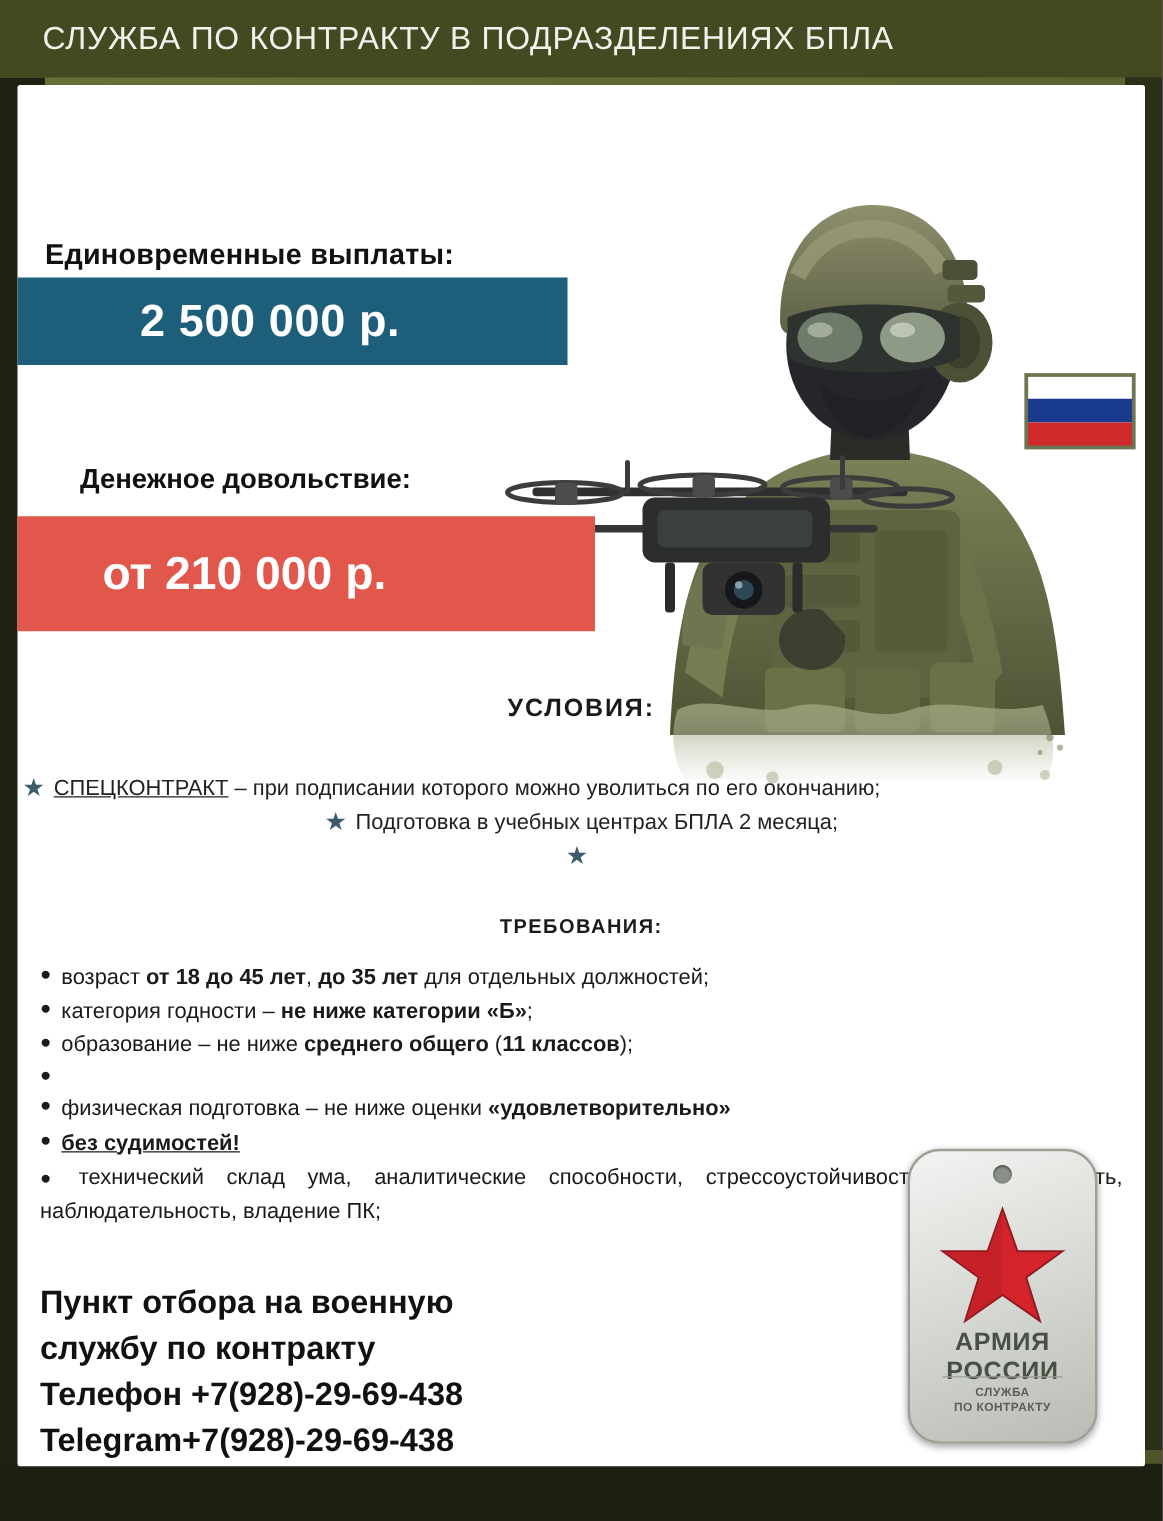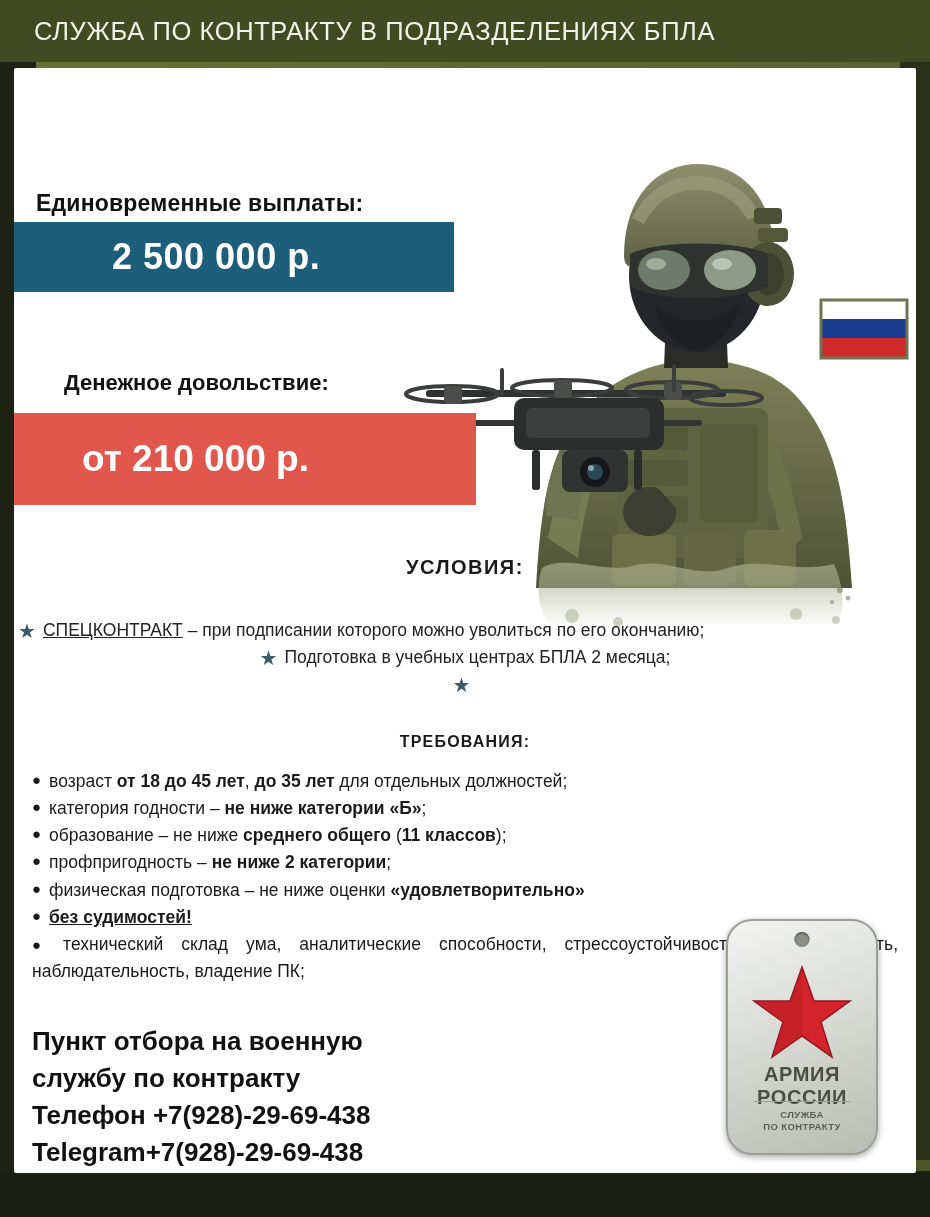--- a/index.html
+++ b/index.html
@@ -473,21 +473,20 @@
         <div class="req-item">
           <span class="req-bullet">●</span>
           <span>категория годности – <b>не ниже категории «Б»</b>;</span>
         </div>
         <div class="req-item">
           <span class="req-bullet">●</span>
           <span>образование – не ниже <b>среднего общего</b> (<b>11 классов</b>);</span>
         </div>
         <div class="req-item">
           <span class="req-bullet">●</span>
-          <span>профпригодность – <b>не ниже 2 категории</b>;</span>
         </div>
         <div class="req-item">
           <span class="req-bullet">●</span>
           <span>физическая подготовка – не ниже оценки <b>«удовлетворительно»</b></span>
         </div>
         <div class="req-item">
           <span class="req-bullet">●</span>
           <span class="u">без судимостей!</span>
         </div>
         <div class="req-item justified">

